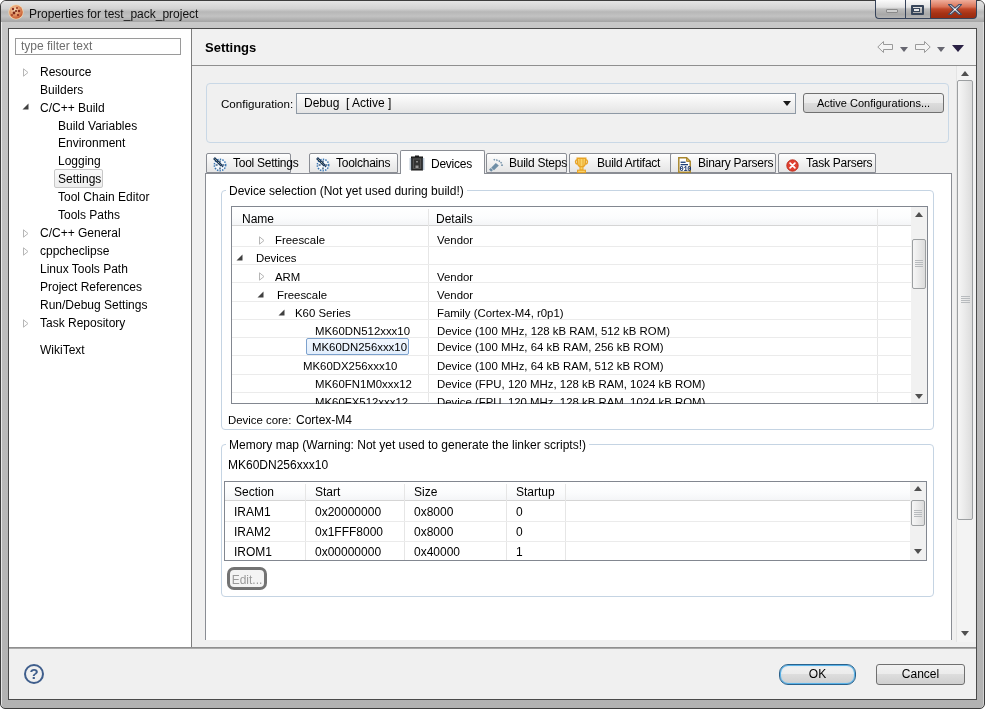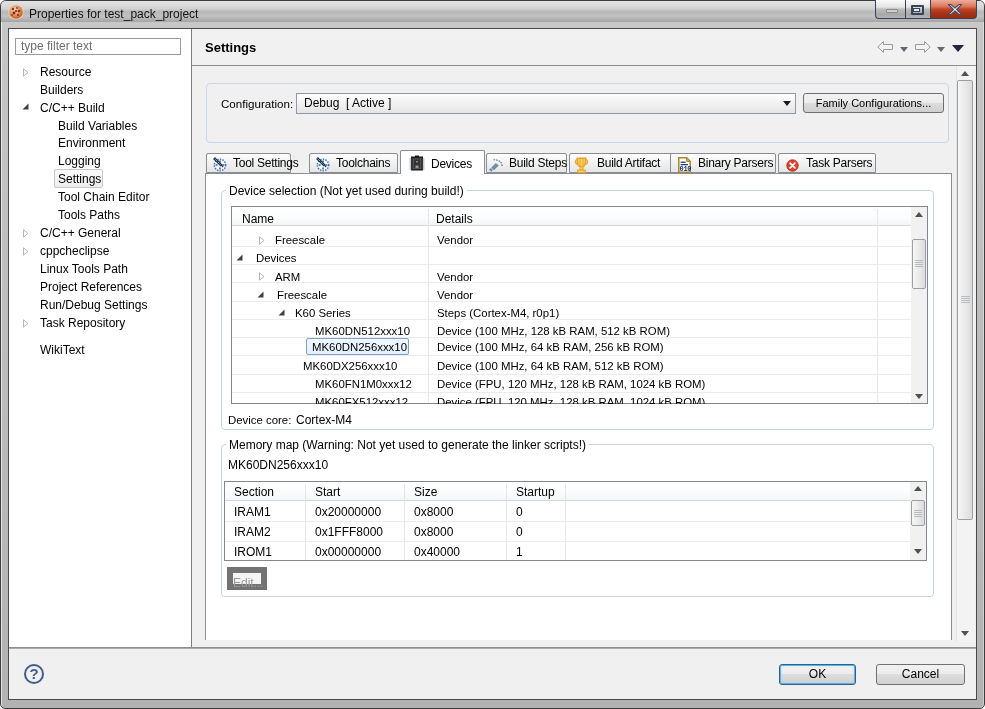--- a/index.html
+++ b/index.html
@@ -24,21 +24,21 @@
 .tc { height:18px; line-height:18px; white-space:nowrap; font-size:11.4px; }
 
 #rightbg { left:192px; top:29px; width:784px; height:618px; background:#f0f0f0; }
 #hdrband { left:192px; top:29px; width:784px; height:36px; background:#f1f1f1; }
 #hdrsep { left:192px; top:65px; width:784px; height:1px; background:#8f8f8f; }
 #hdrtitle { left:205px; top:40px; font-size:13px; font-weight:bold; }
 
 #botsep { left:9px; top:647px; width:967px; height:2px; background:linear-gradient(180deg,#8f8f8f 0,#8f8f8f 50%,#c6c6c6 100%); }
 #botbar { left:9px; top:649px; width:967px; height:50px; background:#f0f0f0; }
 .pbtn { border:1px solid #707070; border-radius:3px; background:linear-gradient(180deg,#f2f2f2 0%,#ebebeb 49%,#dddddd 50%,#cfcfcf 100%); text-align:center; line-height:19px; font-size:12px; }
-#okbtn { left:779px; top:664px; width:77px; height:21px; border:1px solid #2c628b; border-radius:3px; line-height:19px; background:linear-gradient(180deg,#f2f2f2 0%,#ebebeb 49%,#dddddd 50%,#cfcfcf 100%); box-shadow:inset 0 0 0 1px #59b2e8, inset 0 0 3px #9cd3f2; }
+#okbtn { left:779px; top:664px; width:77px; height:21px; border:1px solid #2c628b; border-radius:9px; line-height:19px; background:linear-gradient(180deg,#f2f2f2 0%,#ebebeb 49%,#dddddd 50%,#cfcfcf 100%); box-shadow:inset 0 0 0 1px #59b2e8, inset 0 0 3px #9cd3f2; }
 #cancelbtn { left:876px; top:664px; width:89px; height:21px; }
 
 .grp { border:1px solid #c5d4e3; border-radius:4px; }
 
 #cfggrp { left:206px; top:83px; width:743px; height:60px; border:1px solid #c9d8e6; border-radius:4px; }
 #cfglabel { left:221px; top:97px; font-size:11.6px; }
 #combo { left:296px; top:93px; width:500px; height:21px; border:1px solid #8e99a5; background:linear-gradient(180deg,#fefefe 0%,#f0f0f0 55%,#e4e4e4 100%); line-height:19px; padding-left:7px; }
 #comboarrow { left:783px; top:101px; width:0; height:0; border-left:4px solid transparent; border-right:4px solid transparent; border-top:5px solid #1a1a1a; }
 #managebtn { left:803px; top:93px; width:141px; height:20px; }
 
@@ -137,21 +137,21 @@
 <div class="abs" style="left:900px;top:47px;width:0;height:0;border-left:4px solid transparent;border-right:4px solid transparent;border-top:5px solid #666670"></div>
 <svg class="abs" style="left:915px;top:41px" width="16" height="12" viewBox="0 0 16 12">
     <path d="M9.5 0.5 L9.5 3.5 L0.5 3.5 L0.5 8.5 L9.5 8.5 L9.5 11.5 L15.2 6 Z" fill="#f4f4f4" stroke="#9a9a9a" stroke-width="1"></path>
   </svg>
 <div class="abs" style="left:937px;top:47px;width:0;height:0;border-left:4px solid transparent;border-right:4px solid transparent;border-top:5px solid #666670"></div>
 <div class="abs" style="left:952px;top:45px;width:0;height:0;border-left:6px solid transparent;border-right:6px solid transparent;border-top:7px solid #2a2144"></div>
 <div class="abs" id="cfggrp"></div>
 <div class="abs" id="cfglabel">Configuration:</div>
 <div class="abs" id="combo">Debug&nbsp; [ Active ]</div>
 <div class="abs" id="comboarrow"></div>
-<div class="abs pbtn" id="managebtn" style="font-size:11px">Family Configurations...</div>
+<div class="abs pbtn" id="managebtn" style="font-size:11px">Active Configurations...</div>
 <div class="abs" id="tabpanel"></div>
 <svg width="0" height="0" style="position:absolute">
   <defs>
     <g id="wrenchicon">
       <circle cx="8" cy="9" r="5.7" fill="#f4f8fc" stroke="#3a76b2" stroke-width="1.5" stroke-dasharray="1.4 1.2"></circle>
       <g stroke="#24456b" stroke-width="1.3">
         <line x1="8" y1="4.6" x2="8" y2="6.6"></line>
           <line x1="8" y1="11.4" x2="8" y2="13.4"></line>
         <line x1="3.6" y1="9" x2="5.6" y2="9"></line>
           <line x1="10.4" y1="9" x2="12.4" y2="9"></line>
@@ -275,21 +275,21 @@
 <div class="abs tc" style="left:437px;top:268px">Vendor</div>
 <svg class="abs" style="left:257px;top:291px" width="7" height="7" viewBox="0 0 7 7">
     <path d="M6.5 0.5 L6.5 6.5 L0.5 6.5 Z" fill="#404040"></path>
   </svg>
 <div class="abs tc" style="left:277px;top:286px">Freescale</div>
 <div class="abs tc" style="left:437px;top:286px">Vendor</div>
 <svg class="abs" style="left:278px;top:309px" width="7" height="7" viewBox="0 0 7 7">
     <path d="M6.5 0.5 L6.5 6.5 L0.5 6.5 Z" fill="#404040"></path>
   </svg>
 <div class="abs tc" style="left:295px;top:304px">K60 Series</div>
-<div class="abs tc" style="left:437px;top:304px">Steps (Cortex-M4, r0p1)</div>
+<div class="abs tc" style="left:437px;top:304px">Family (Cortex-M4, r0p1)</div>
 <div class="abs tc" style="left:315px;top:322px">MK60DN512xxx10</div>
 <div class="abs tc" style="left:437px;top:322px">Device (100 MHz, 128 kB RAM, 512 kB ROM)</div>
 <div class="abs selbox" style="left:306px;top:338px;width:103px;height:17px"></div>
 <div class="abs tc" style="left:312px;top:338px">MK60DN256xxx10</div>
 <div class="abs tc" style="left:437px;top:338px">Device (100 MHz, 64 kB RAM, 256 kB ROM)</div>
 <div class="abs tc" style="left:303px;top:357px">MK60DX256xxx10</div>
 <div class="abs tc" style="left:437px;top:357px">Device (100 MHz, 64 kB RAM, 512 kB ROM)</div>
 <div class="abs tc" style="left:315px;top:375px">MK60FN1M0xxx12</div>
 <div class="abs tc" style="left:437px;top:375px">Device (FPU, 120 MHz, 128 kB RAM, 1024 kB ROM)</div>
 <div class="abs" style="left:232px;top:393px;width:679px;height:11px;overflow:hidden">
@@ -328,21 +328,21 @@
 <div class="abs ti" style="left:516px;top:523px">0</div>
 <div class="abs ti" style="left:234px;top:543px">IROM1</div>
 <div class="abs ti" style="left:315px;top:543px">0x00000000</div>
 <div class="abs ti" style="left:414px;top:543px">0x40000</div>
 <div class="abs ti" style="left:516px;top:543px">1</div>
 <div class="abs sbtrack" style="left:910px;top:482px;width:16px;height:78px"></div>
 <div class="abs arrup" style="left:914px;top:486px"></div>
 <div class="abs sbthumb" style="left:911px;top:500px;width:14px;height:26px"></div>
 <div class="abs grip" style="left:914px;top:510px"></div>
 <div class="abs arrdn" style="left:914px;top:549px"></div>
-<div class="abs" style="left:227px;top:567px;width:40px;height:23px;border:6px solid #737373;border-radius:0;background:#f4f4f4;text-align:center;line-height:21px;color:#9a9a9a">Edit...</div>
+<div class="abs" style="left:227px;top:567px;width:40px;height:23px;border:3px solid #737373;border-radius:7px;background:#f4f4f4;text-align:center;line-height:21px;color:#9a9a9a">Edit...</div>
 <div class="abs sbtrack" style="left:956px;top:66px;width:19px;height:576px;background:#f3f3f3;border-left:1px solid #e4e4e4"></div>
 <div class="abs arrup" style="left:961px;top:71px"></div>
 <div class="abs sbthumb" style="left:957px;top:80px;width:16px;height:440px"></div>
 <div class="abs grip" style="left:961px;top:296px;width:9px"></div>
 <div class="abs arrdn" style="left:961px;top:631px"></div>
 <div class="abs" id="botsep"></div>
 <div class="abs" id="botbar"></div>
 <div class="abs" style="left:24px;top:664px;width:20px;height:20px;border:2px solid #3f5e8c;border-radius:50%;color:#3f5e8c;text-align:center;line-height:16px;font-size:15px;font-weight:bold">?</div>
 <div class="abs pbtn" id="okbtn">OK</div>
 <div class="abs pbtn" id="cancelbtn">Cancel</div>

